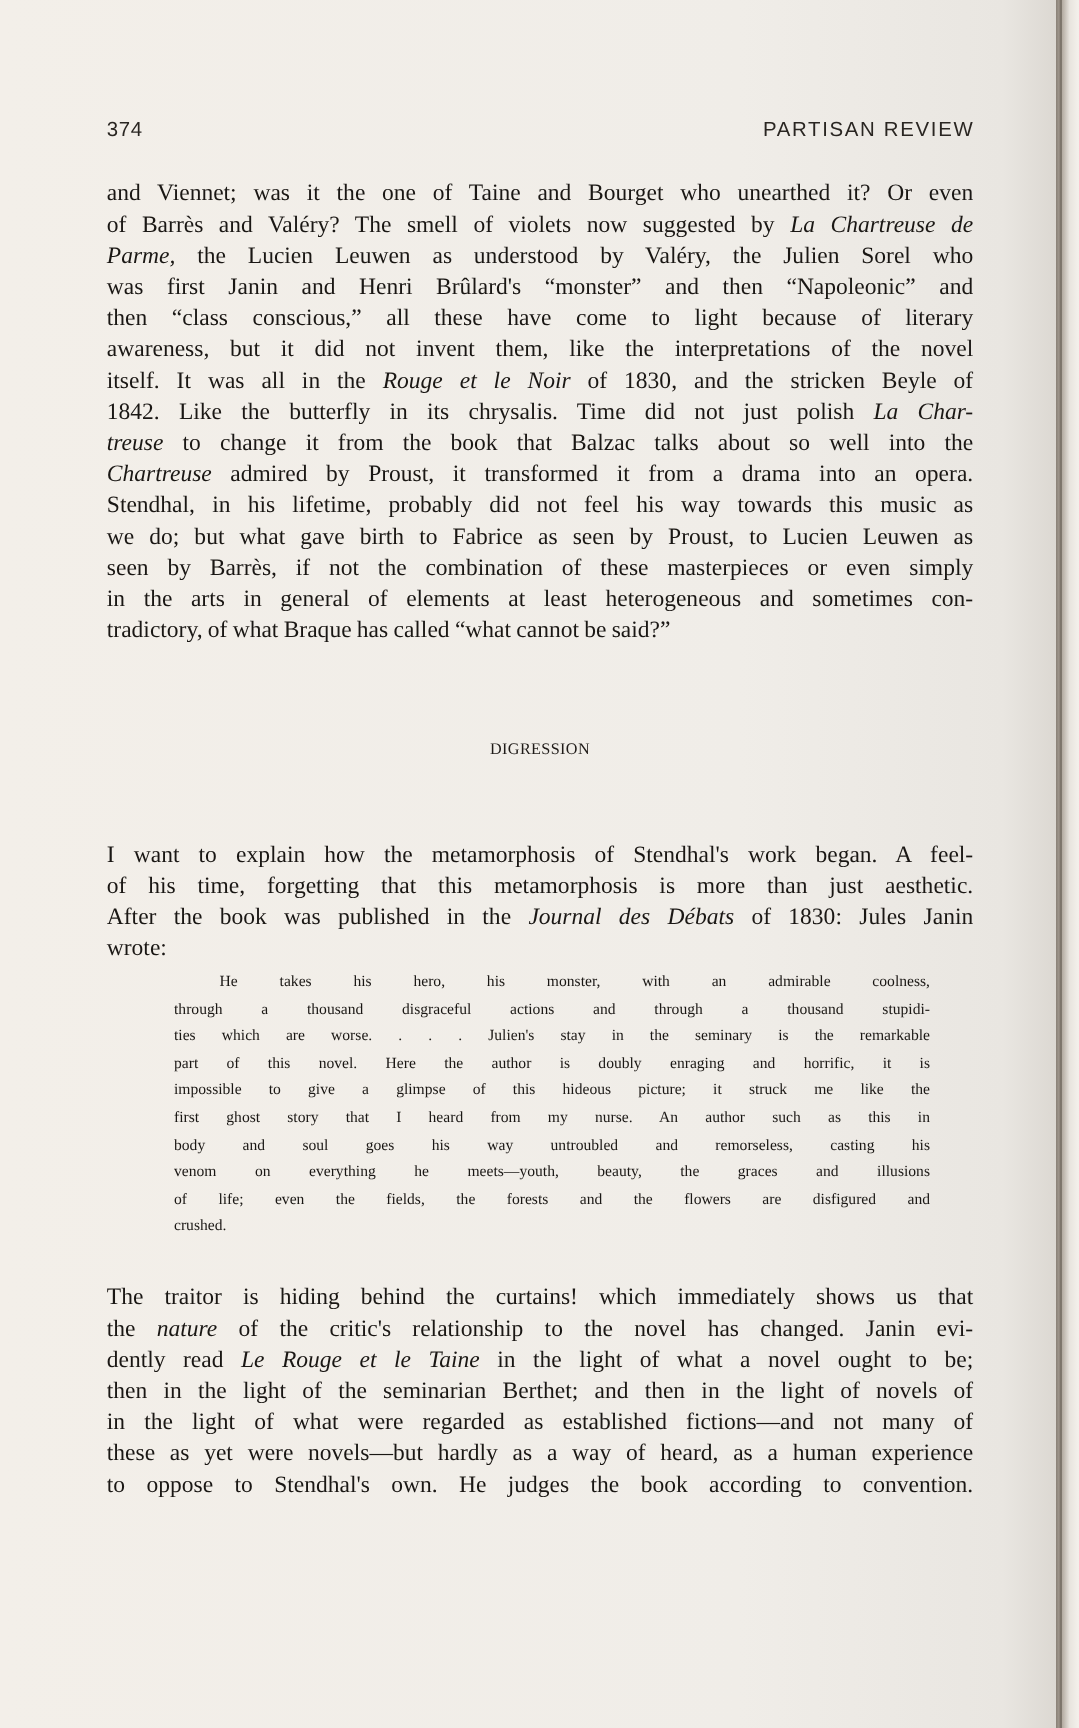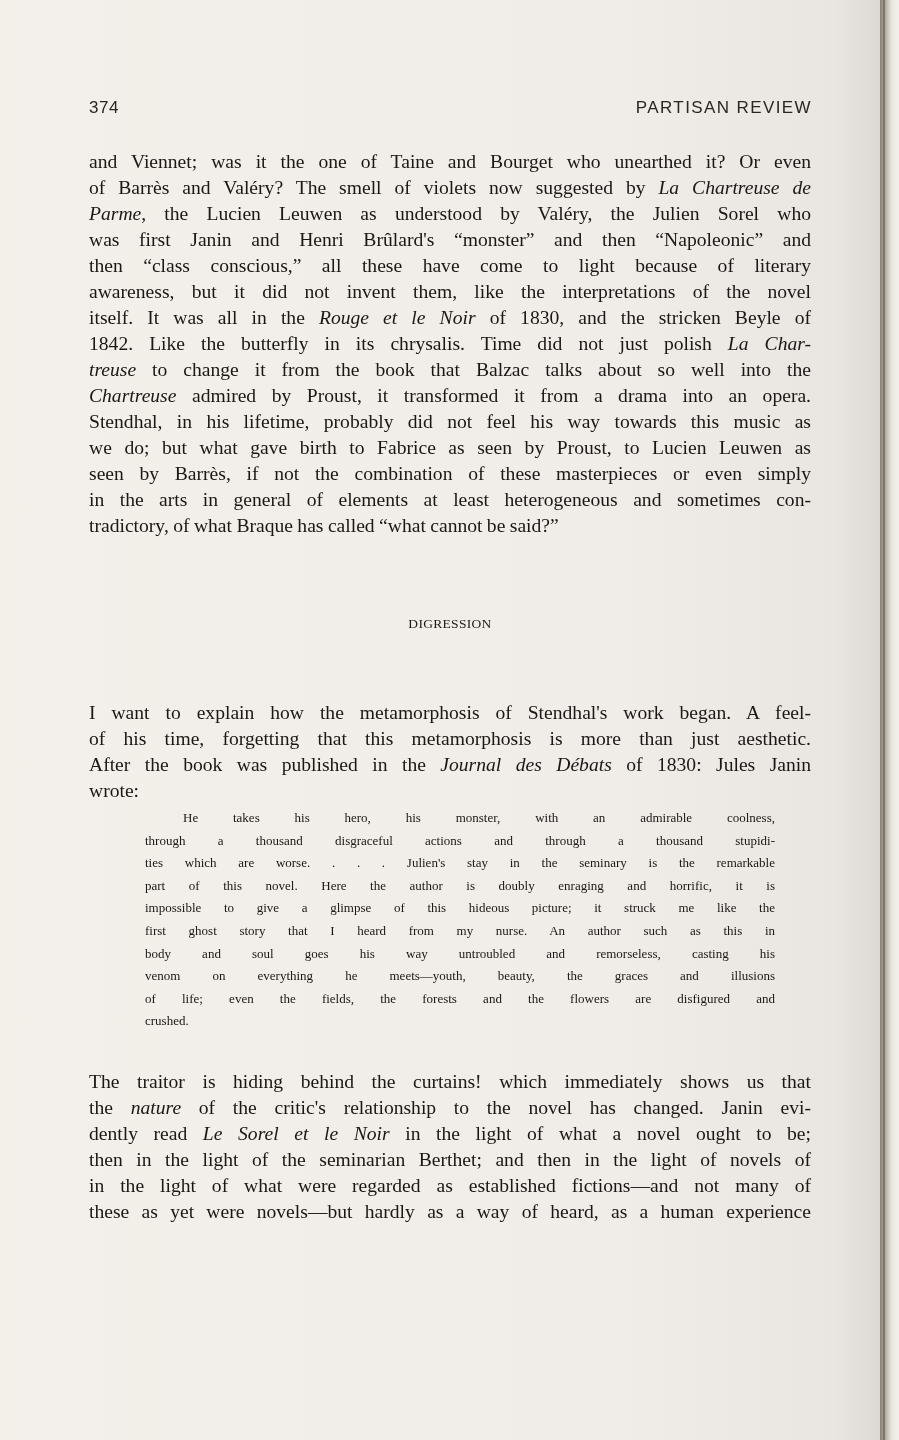--- a/index.html
+++ b/index.html
@@ -149,22 +149,23 @@
       <span class="line">first ghost story that I heard from my nurse. An author such as this in</span>
       <span class="line">body and soul goes his way untroubled and remorseless, casting his</span>
       <span class="line">venom on everything he meets—youth, beauty, the graces and illusions</span>
       <span class="line">of life; even the fields, the forests and the flowers are disfigured and</span>
       <span class="line last">crushed.</span>
     </div>
 
   <div class="text-block para3">
       <span class="line">The traitor is hiding behind the curtains! which immediately shows us that</span>
       <span class="line">the <i>nature</i> of the critic's relationship to the novel has changed. Janin evi-</span>
-      <span class="line">dently read <i>Le Sorel et le Noir</i> in the light of what a novel ought to be;</span>
+      <span class="line">dently read <i>Le Rouge et le Taine</i> in the light of what a novel ought to be;</span>
       <span class="line">then in the light of the seminarian Berthet; and then in the light of novels of</span>
       <span class="line">in the light of what were regarded as established fictions—and not many of</span>
       <span class="line">these as yet were novels—but hardly as a way of heard, as a human experience</span>
+      <span class="line">to oppose to Stendhal's own. He judges the book according to convention.</span>
     </div>
 
 </div>
 
 <div class="binding"></div>
 <div class="binding-line"></div>
 
 </body></html>

